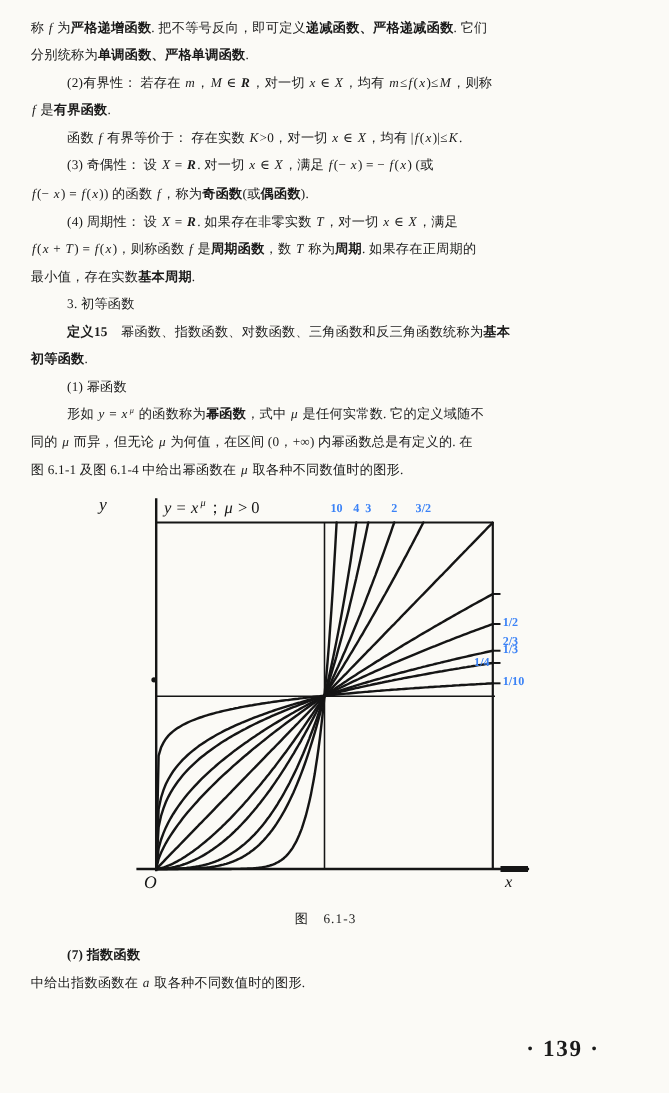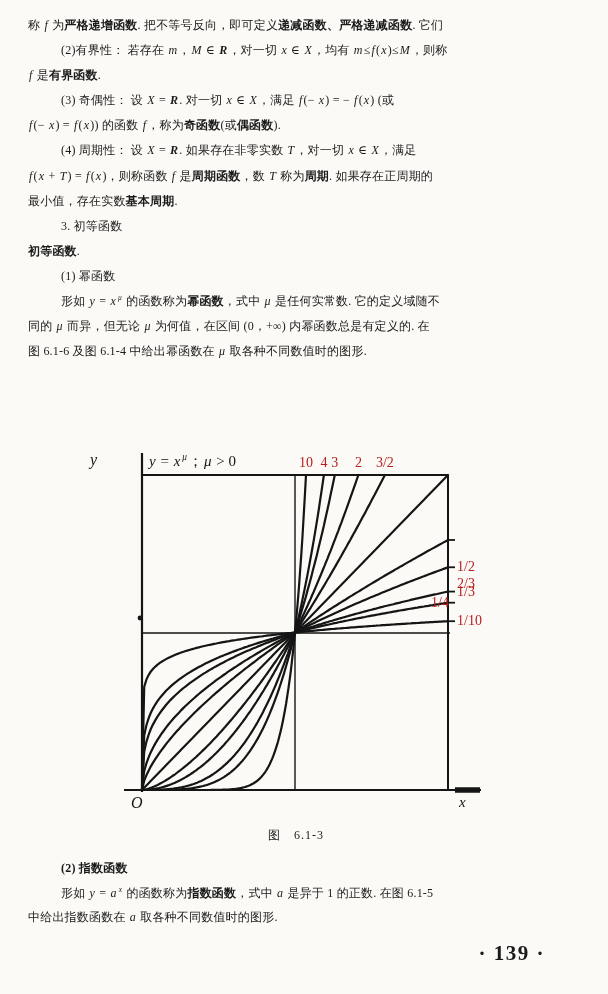--- a/index.html
+++ b/index.html
@@ -14,51 +14,54 @@
   .tline{height:25.1px;line-height:25.1px;white-space:nowrap;font-size:12px;
          font-weight:500;letter-spacing:0.2px;}
   #bottom-text .tline{height:24.5px;line-height:24.5px;}
   .tline.ind{padding-left:33px;}
   .tline .b{font-weight:bold;}
   .tline .i, .figlab .i{font-style:italic;padding:0 1px;}
   sup{font-size:0.62em;vertical-align:super;line-height:0;}
   #figure{position:absolute;left:0;top:446px;width:608px;height:380px;}
   #fig-svg{position:absolute;left:0;top:0;}
   .figlab{position:absolute;font-size:15px;white-space:nowrap;color:#151515;}
-  .curve-lab{position:absolute;font-weight:normal;font-size:14px;line-height:13px;
-             white-space:nowrap;color:#b91c1c;}
+  .curve-lab{position:absolute;font-weight:bold;font-size:11px;line-height:13px;
+             white-space:nowrap;color:#3b82f6;}
   #fig-title{left:148px;top:6px;font-size:15px;text-align:center;}
   #y-lab{left:90px;top:5px;font-style:italic;font-size:16px;}
   #x-lab{left:459px;top:348px;font-style:italic;font-size:15px;}
   #o-lab{left:131px;top:348px;font-style:italic;font-size:16px;}
   #caption{position:absolute;left:0;top:827px;width:592px;text-align:center;
            font-size:12px;letter-spacing:1px;}
   #pagenum{position:absolute;right:63px;top:941px;font-size:21px;
            font-weight:bold;letter-spacing:1.5px;}
 </style>
 </head>
 <body>
 
 <div>
 
   <div id="top-text" class="textblock">
       <div class="tline"><span>称 </span><span class="i">f</span><span> 为</span><span class="b">严格递增函数</span><span>. 把不等号反向，即可定义</span><span class="b">递减函数、严格递减函数</span><span>. 它们</span></div>
+      <div class="tline"><span>分别统称为</span><span class="b">单调函数、严格单调函数</span><span>.</span></div>
       <div class="tline ind"><span>(2)有界性： 若存在 </span><span class="i">m</span><span>，</span><span class="i">M</span><span> ∈ </span><span class="b i">R</span><span>，对一切 </span><span class="i">x</span><span> ∈ </span><span class="i">X</span><span>，均有 </span><span class="i">m</span><span>≤</span><span class="i">f</span><span>(</span><span class="i">x</span><span>)≤</span><span class="i">M</span><span>，则称</span></div>
       <div class="tline"><span class="i">f</span><span> 是</span><span class="b">有界函数</span><span>.</span></div>
+      <div class="tline ind"><span>函数 </span><span class="i">f</span><span> 有界等价于： 存在实数 </span><span class="i">K</span><span>&gt;0，对一切 </span><span class="i">x</span><span> ∈ </span><span class="i">X</span><span>，均有 |</span><span class="i">f</span><span>(</span><span class="i">x</span><span>)|≤</span><span class="i">K</span><span>.</span></div>
       <div class="tline ind"><span>(3) 奇偶性： 设 </span><span class="i">X</span><span> = </span><span class="b i">R</span><span>. 对一切 </span><span class="i">x</span><span> ∈ </span><span class="i">X</span><span>，满足 </span><span class="i">f</span><span>(− </span><span class="i">x</span><span>) = − </span><span class="i">f</span><span>(</span><span class="i">x</span><span>) (或</span></div>
       <div class="tline"><span class="i">f</span><span>(− </span><span class="i">x</span><span>) = </span><span class="i">f</span><span>(</span><span class="i">x</span><span>)) 的函数 </span><span class="i">f</span><span>，称为</span><span class="b">奇函数</span><span>(或</span><span class="b">偶函数</span><span>).</span></div>
       <div class="tline ind"><span>(4) 周期性： 设 </span><span class="i">X</span><span> = </span><span class="b i">R</span><span>. 如果存在非零实数 </span><span class="i">T</span><span>，对一切 </span><span class="i">x</span><span> ∈ </span><span class="i">X</span><span>，满足</span></div>
       <div class="tline"><span class="i">f</span><span>(</span><span class="i">x</span><span> + </span><span class="i">T</span><span>) = </span><span class="i">f</span><span>(</span><span class="i">x</span><span>)，则称函数 </span><span class="i">f</span><span> 是</span><span class="b">周期函数</span><span>，数 </span><span class="i">T</span><span> 称为</span><span class="b">周期</span><span>. 如果存在正周期的</span></div>
       <div class="tline"><span>最小值，存在实数</span><span class="b">基本周期</span><span>.</span></div>
       <div class="tline ind"><span>3. 初等函数</span></div>
+      <div class="tline ind"><span class="b">定义15</span><span>　幂函数、指数函数、对数函数、三角函数和反三角函数统称为</span><span class="b">基本</span></div>
       <div class="tline"><span class="b">初等函数</span><span>.</span></div>
       <div class="tline ind"><span>(1) 幂函数</span></div>
       <div class="tline ind"><span>形如 </span><span class="i">y</span><span> = </span><span class="i">x</span><sup class="i">μ</sup><span> 的函数称为</span><span class="b">幂函数</span><span>，式中 </span><span class="i">μ</span><span> 是任何实常数.  它的定义域随不</span></div>
       <div class="tline"><span>同的 </span><span class="i">μ</span><span> 而异，但无论 </span><span class="i">μ</span><span> 为何值，在区间 (0，+∞) 内幂函数总是有定义的. 在</span></div>
-      <div class="tline"><span>图 6.1-6 及图 6.1-4 中给出幂函数在 </span><span class="i">μ</span><span> 取各种不同数值时的图形.</span></div>
+      <div class="tline"><span>图 6.1-1 及图 6.1-4 中给出幂函数在 </span><span class="i">μ</span><span> 取各种不同数值时的图形.</span></div>
     </div>
 
   <div id="figure">
     <svg id="fig-svg" width="608" height="380" viewBox="0 0 608 380">
       <line x1="142" y1="7" x2="142" y2="346" stroke="#151515" stroke-width="2.2"></line>
       <line x1="124" y1="344" x2="481" y2="344" stroke="#151515" stroke-width="2.2"></line>
       <line x1="455" y1="344" x2="480" y2="344" stroke="#151515" stroke-width="5.5"></line>
       <line x1="142" y1="29" x2="448" y2="29" stroke="#151515" stroke-width="2"></line>
       <line x1="448" y1="29" x2="448" y2="344" stroke="#151515" stroke-width="2"></line>
       <line x1="295" y1="29" x2="295" y2="344" stroke="#151515" stroke-width="1.4"></line>
@@ -99,20 +102,19 @@
         <span class="curve-lab" style="left: 457px; top: 114.261px;">1/2</span>
         <span class="curve-lab" style="left: 457px; top: 138.567px;">1/3</span>
         <span class="curve-lab" style="left: 431px; top: 149.7px;">1/4</span>
         <span class="curve-lab" style="left: 457px; top: 168.196px;">1/10</span>
       </div>
   </div>
 
   <div id="caption">图　6.1-3</div>
 
   <div id="bottom-text" class="textblock">
-      <div class="tline ind"><span class="b">(2) 指数函数</span></div>
-      <div class="tline ind"><span>形如 </span><span class="i">y</span><span> = </span><span class="i">a</span><sup class="i">x</sup><span> 的函数称为</span><span class="b">指数函数</span><span>，式中 </span><span class="i">a</span><span> 是异于 1 的正数. 在图 6.1-5</span></div>
+      <div class="tline ind"><span class="b">(7) 指数函数</span></div>
       <div class="tline"><span>中给出指数函数在 </span><span class="i">a</span><span> 取各种不同数值时的图形.</span></div>
     </div>
 
   <div id="pagenum">· 139 ·</div>
 
 </div>
 
 </body></html>

